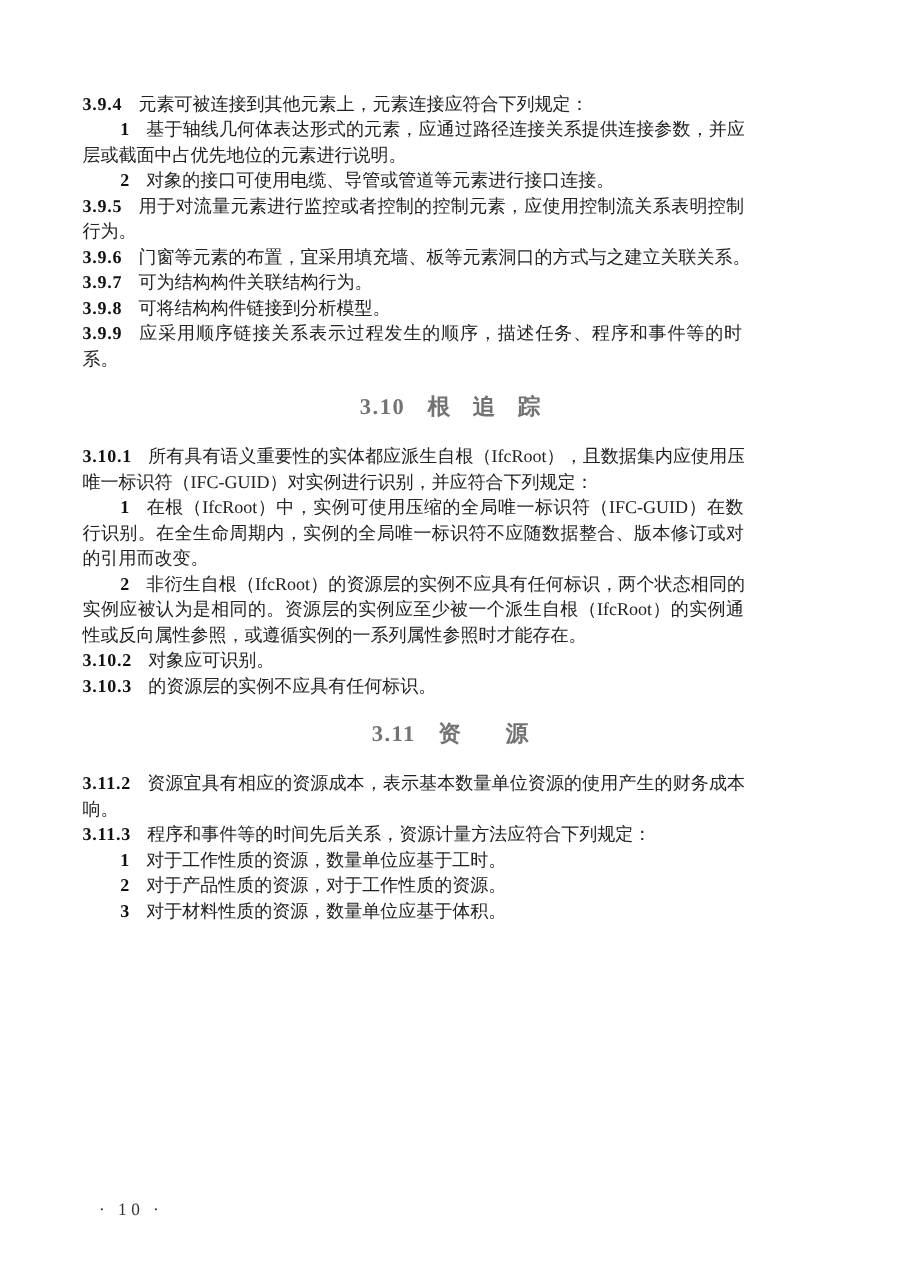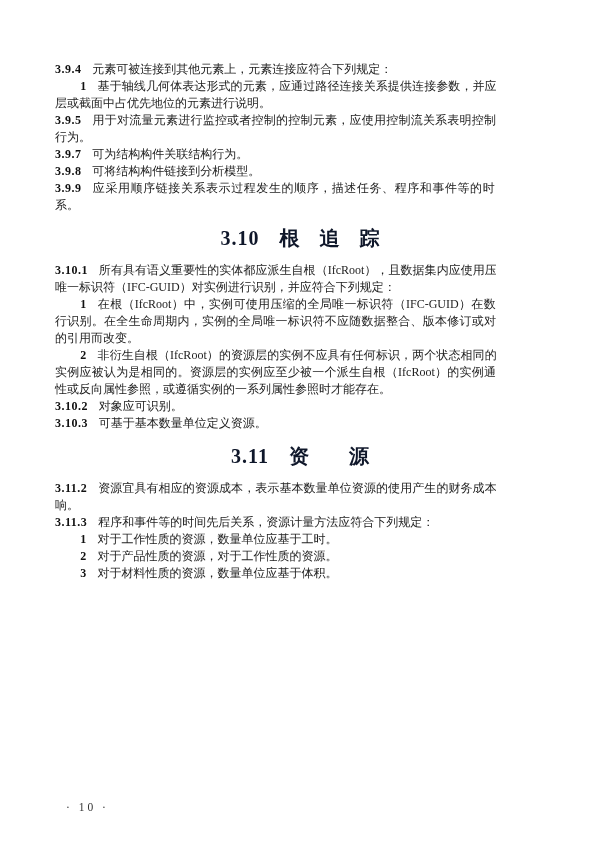--- a/index.html
+++ b/index.html
@@ -34,25 +34,25 @@
     text-indent: 2.1em;
   }
   .num {
     font-weight: bold;
     letter-spacing: 0.5px;
     margin-right: 0.9em;
     color: #111111;
   }
   h3.sec-heading {
     margin: 14px 0 13px 0;
-    font-size: 20px;
+    font-size: 15px;
     line-height: 21px;
     font-weight: bold;
     text-align: center;
-    color: #0f172a;
+    color: #737373;
   }
   h3.sec-heading .sec-num {
     margin-right: 1em;
     letter-spacing: 1px;
   }
   .page-number {
     position: absolute;
     left: 66px;
     top: 777px;
     font-size: 11.5px;
@@ -64,41 +64,43 @@
 </head>
 <body>
 
 <div class="page">
   <div class="content">
 
     <p class="clause"><span class="num">3.9.4</span><span>元素可被连接到其他元素上，元素连接应符合下列规定：</span></p>
 
     <p class="item"><span class="num">1</span><span>基于轴线几何体表达形式的元素，应通过路径连接关系提供连接参数，并应对在材料层或截面中占优先地位的元素进行说明。</span></p>
 
+    <p class="item"><span class="num">2</span><span>对象的接口可使用电缆、导管或管道等元素进行接口连接。</span></p>
 
     <p class="clause"><span class="num">3.9.5</span><span>用于对流量元素进行监控或者控制的控制元素，应使用控制流关系表明控制流的逻辑行为。</span></p>
 
+    <p class="clause"><span class="num">3.9.6</span><span>门窗等元素的布置，宜采用填充墙、板等元素洞口的方式与之建立关联关系。</span></p>
 
     <p class="clause"><span class="num">3.9.7</span><span>可为结构构件关联结构行为。</span></p>
 
     <p class="clause"><span class="num">3.9.8</span><span>可将结构构件链接到分析模型。</span></p>
 
     <p class="clause"><span class="num">3.9.9</span><span>应采用顺序链接关系表示过程发生的顺序，描述任务、程序和事件等的时间先后关系。</span></p>
 
     <h3 class="sec-heading"><span class="sec-num">3.10</span><span class="sec-title">根　追　踪</span></h3>
 
     <p class="clause"><span class="num">3.10.1</span><span>所有具有语义重要性的实体都应派生自根（IfcRoot），且数据集内应使用压缩的全局唯一标识符（IFC-GUID）对实例进行识别，并应符合下列规定：</span></p>
 
     <p class="item"><span class="num">1</span><span>在根（IfcRoot）中，实例可使用压缩的全局唯一标识符（IFC-GUID）在数据集内进行识别。在全生命周期内，实例的全局唯一标识符不应随数据整合、版本修订或对其他位置的引用而改变。</span></p>
 
     <p class="item"><span class="num">2</span><span>非衍生自根（IfcRoot）的资源层的实例不应具有任何标识，两个状态相同的资源层的实例应被认为是相同的。资源层的实例应至少被一个派生自根（IfcRoot）的实例通过直接属性或反向属性参照，或遵循实例的一系列属性参照时才能存在。</span></p>
 
     <p class="clause"><span class="num">3.10.2</span><span>对象应可识别。</span></p>
 
-    <p class="clause"><span class="num">3.10.3</span><span>可基于基本数量单位定义资源。</span></p>
+    <p class="clause"><span class="num">3.10.3</span><span>的资源层的实例不应具有任何标识。</span></p>
 
     <h3 class="sec-heading"><span class="sec-num">3.11</span><span class="sec-title">资　　源</span></h3>
 
 
     <p class="clause"><span class="num">3.11.2</span><span>资源宜具有相应的资源成本，表示基本数量单位资源的使用产生的财务成本和环境影响。</span></p>
 
     <p class="clause"><span class="num">3.11.3</span><span>程序和事件等的时间先后关系，资源计量方法应符合下列规定：</span></p>
 
     <p class="item"><span class="num">1</span><span>对于工作性质的资源，数量单位应基于工时。</span></p>
 

